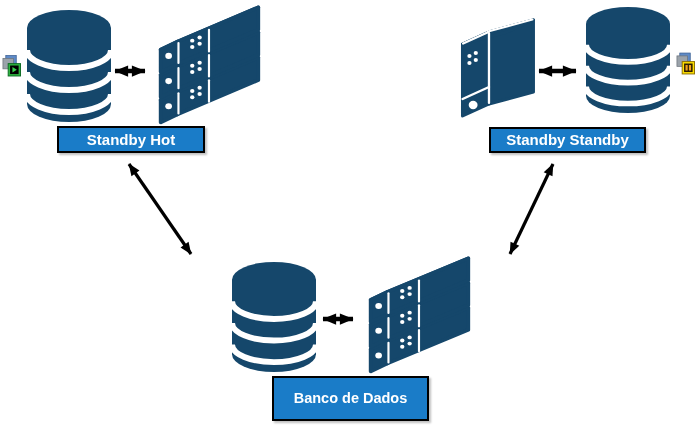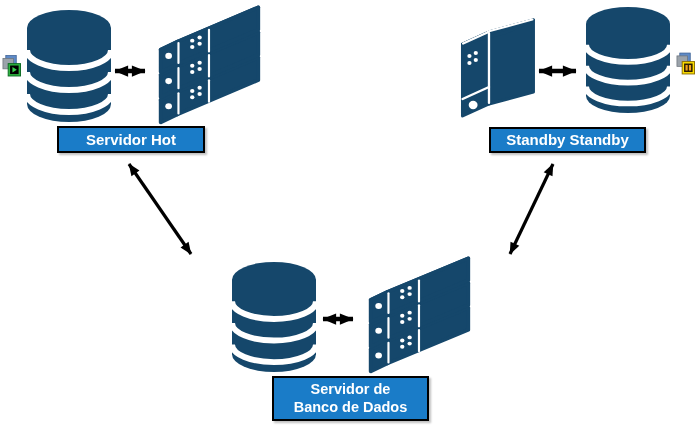--- a/index.html
+++ b/index.html
@@ -105,21 +105,21 @@
 
     <svg class="abs" style="left:25px; top:8px;" width="88" height="114" viewBox="0 0 88 114" preserveAspectRatio="none">
       <use href="#sym-db"></use>
     </svg>
 
     <svg class="abs" style="left:146px; top:2px;" width="124" height="124" viewBox="0 0 126 138" preserveAspectRatio="none">
       <use href="#sym-rack"></use>
     </svg>
 
     <div class="label-box lbl-1line" style="left:57px; top:126px; width:148px; height:27px;">
-      <span class="ln">Servidor Hot</span>
+      <span class="ln">Standby Hot</span>
     </div>
   </div>
 
   <div>
     <svg class="abs" style="left:452px; top:2px;" width="93" height="120" viewBox="0 0 88 120" preserveAspectRatio="none">
       <use href="#sym-tower"></use>
     </svg>
 
     <svg class="abs" style="left:584px; top:5px;" width="88" height="108" viewBox="0 0 88 114" preserveAspectRatio="none">
       <use href="#sym-db"></use>
@@ -142,21 +142,20 @@
   <div>
     <svg class="abs" style="left:230px; top:260px;" width="88" height="112" viewBox="0 0 88 114" preserveAspectRatio="none">
       <use href="#sym-db"></use>
     </svg>
 
     <svg class="abs" style="left:356px; top:253px;" width="124" height="122" viewBox="0 0 126 138" preserveAspectRatio="none">
       <use href="#sym-rack"></use>
     </svg>
 
     <div class="label-box lbl-2line" style="left:272px; top:376px; width:157px; height:45px;">
-      <span class="ln">Servidor de</span>
       <span class="ln">Banco de Dados</span>
     </div>
   </div>
 
   <svg class="abs" style="left:0; top:0; pointer-events:none;" width="697" height="427" viewBox="0 0 697 427">
     <defs>
       <marker id="head-lg" markerUnits="userSpaceOnUse" markerWidth="15" markerHeight="13" viewBox="0 0 12 10" refX="11" refY="5" orient="auto-start-reverse">
         <path class="arrowhead" d="M0.5,0.5 L11.5,5 L0.5,9.5 z"></path>
       </marker>
       <marker id="head-sm" markerUnits="userSpaceOnUse" markerWidth="13" markerHeight="11" viewBox="0 0 12 10" refX="11" refY="5" orient="auto-start-reverse">

